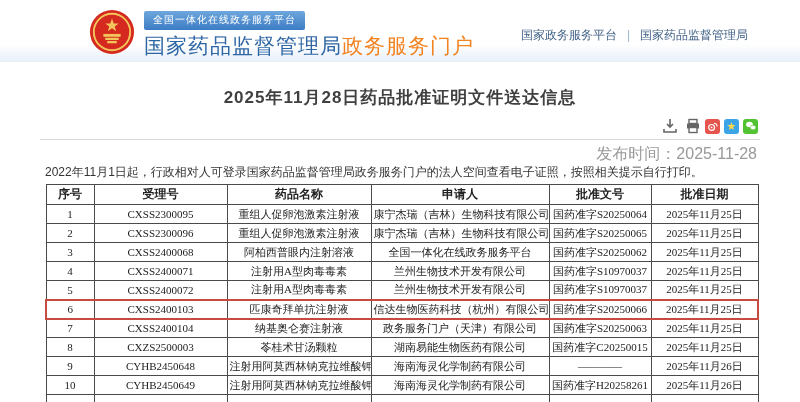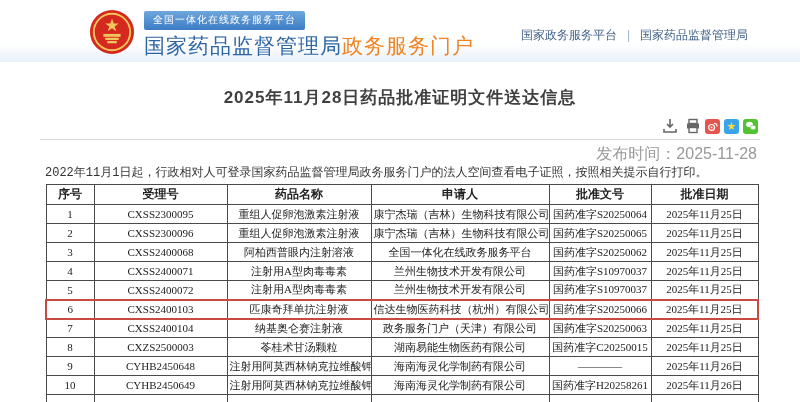--- a/index.html
+++ b/index.html
@@ -26,21 +26,21 @@
   .title { position:absolute; top:86px; left:0; width:800px; text-align:center;
            font-size:17px; font-weight:bold; color:#404040; letter-spacing:1px; }
   .tools { position:absolute; top:118px; right:42px; display:flex; align-items:center; }
   .tools .ic { width:16px; height:16px; margin-left:7px; cursor:pointer; }
   .tools .chip { width:15px; height:15px; border-radius:3px; margin-left:4px; cursor:pointer;
                  display:flex; align-items:center; justify-content:center; font-size:10px; color:#fff; }
   .divider { position:absolute; top:139px; left:40px; width:720px; border-top:1px solid #d9d9d9; }
   .pubdate { position:absolute; top:144px; right:43px; font-size:16px; color:#999; }
 
   .intro { position:absolute; top:164px; left:45px; width:712px; font-size:12px; color:#333;
-           font-family:Liberation Mono, monospace; }
+           font-family:Liberation Sans, sans-serif; }
 
   
   .tablewrap { position:absolute; top:184px; left:45px; width:712px; }
   table { width:712px; border-collapse:collapse; table-layout:fixed;
           font-family:"Liberation Serif","DejaVu Serif",serif; }
   th, td { border:1px solid #4a4a4a; text-align:center; vertical-align:middle;
            font-size:11px; color:#222; padding:0 2px; overflow:hidden; white-space:nowrap; }
   th { height:20px; font-weight:bold; font-size:12px; }
   td { height:19px; }
   tr.highlight td { border-top:2px solid #c84b42; border-bottom:2px solid #c84b42; }

